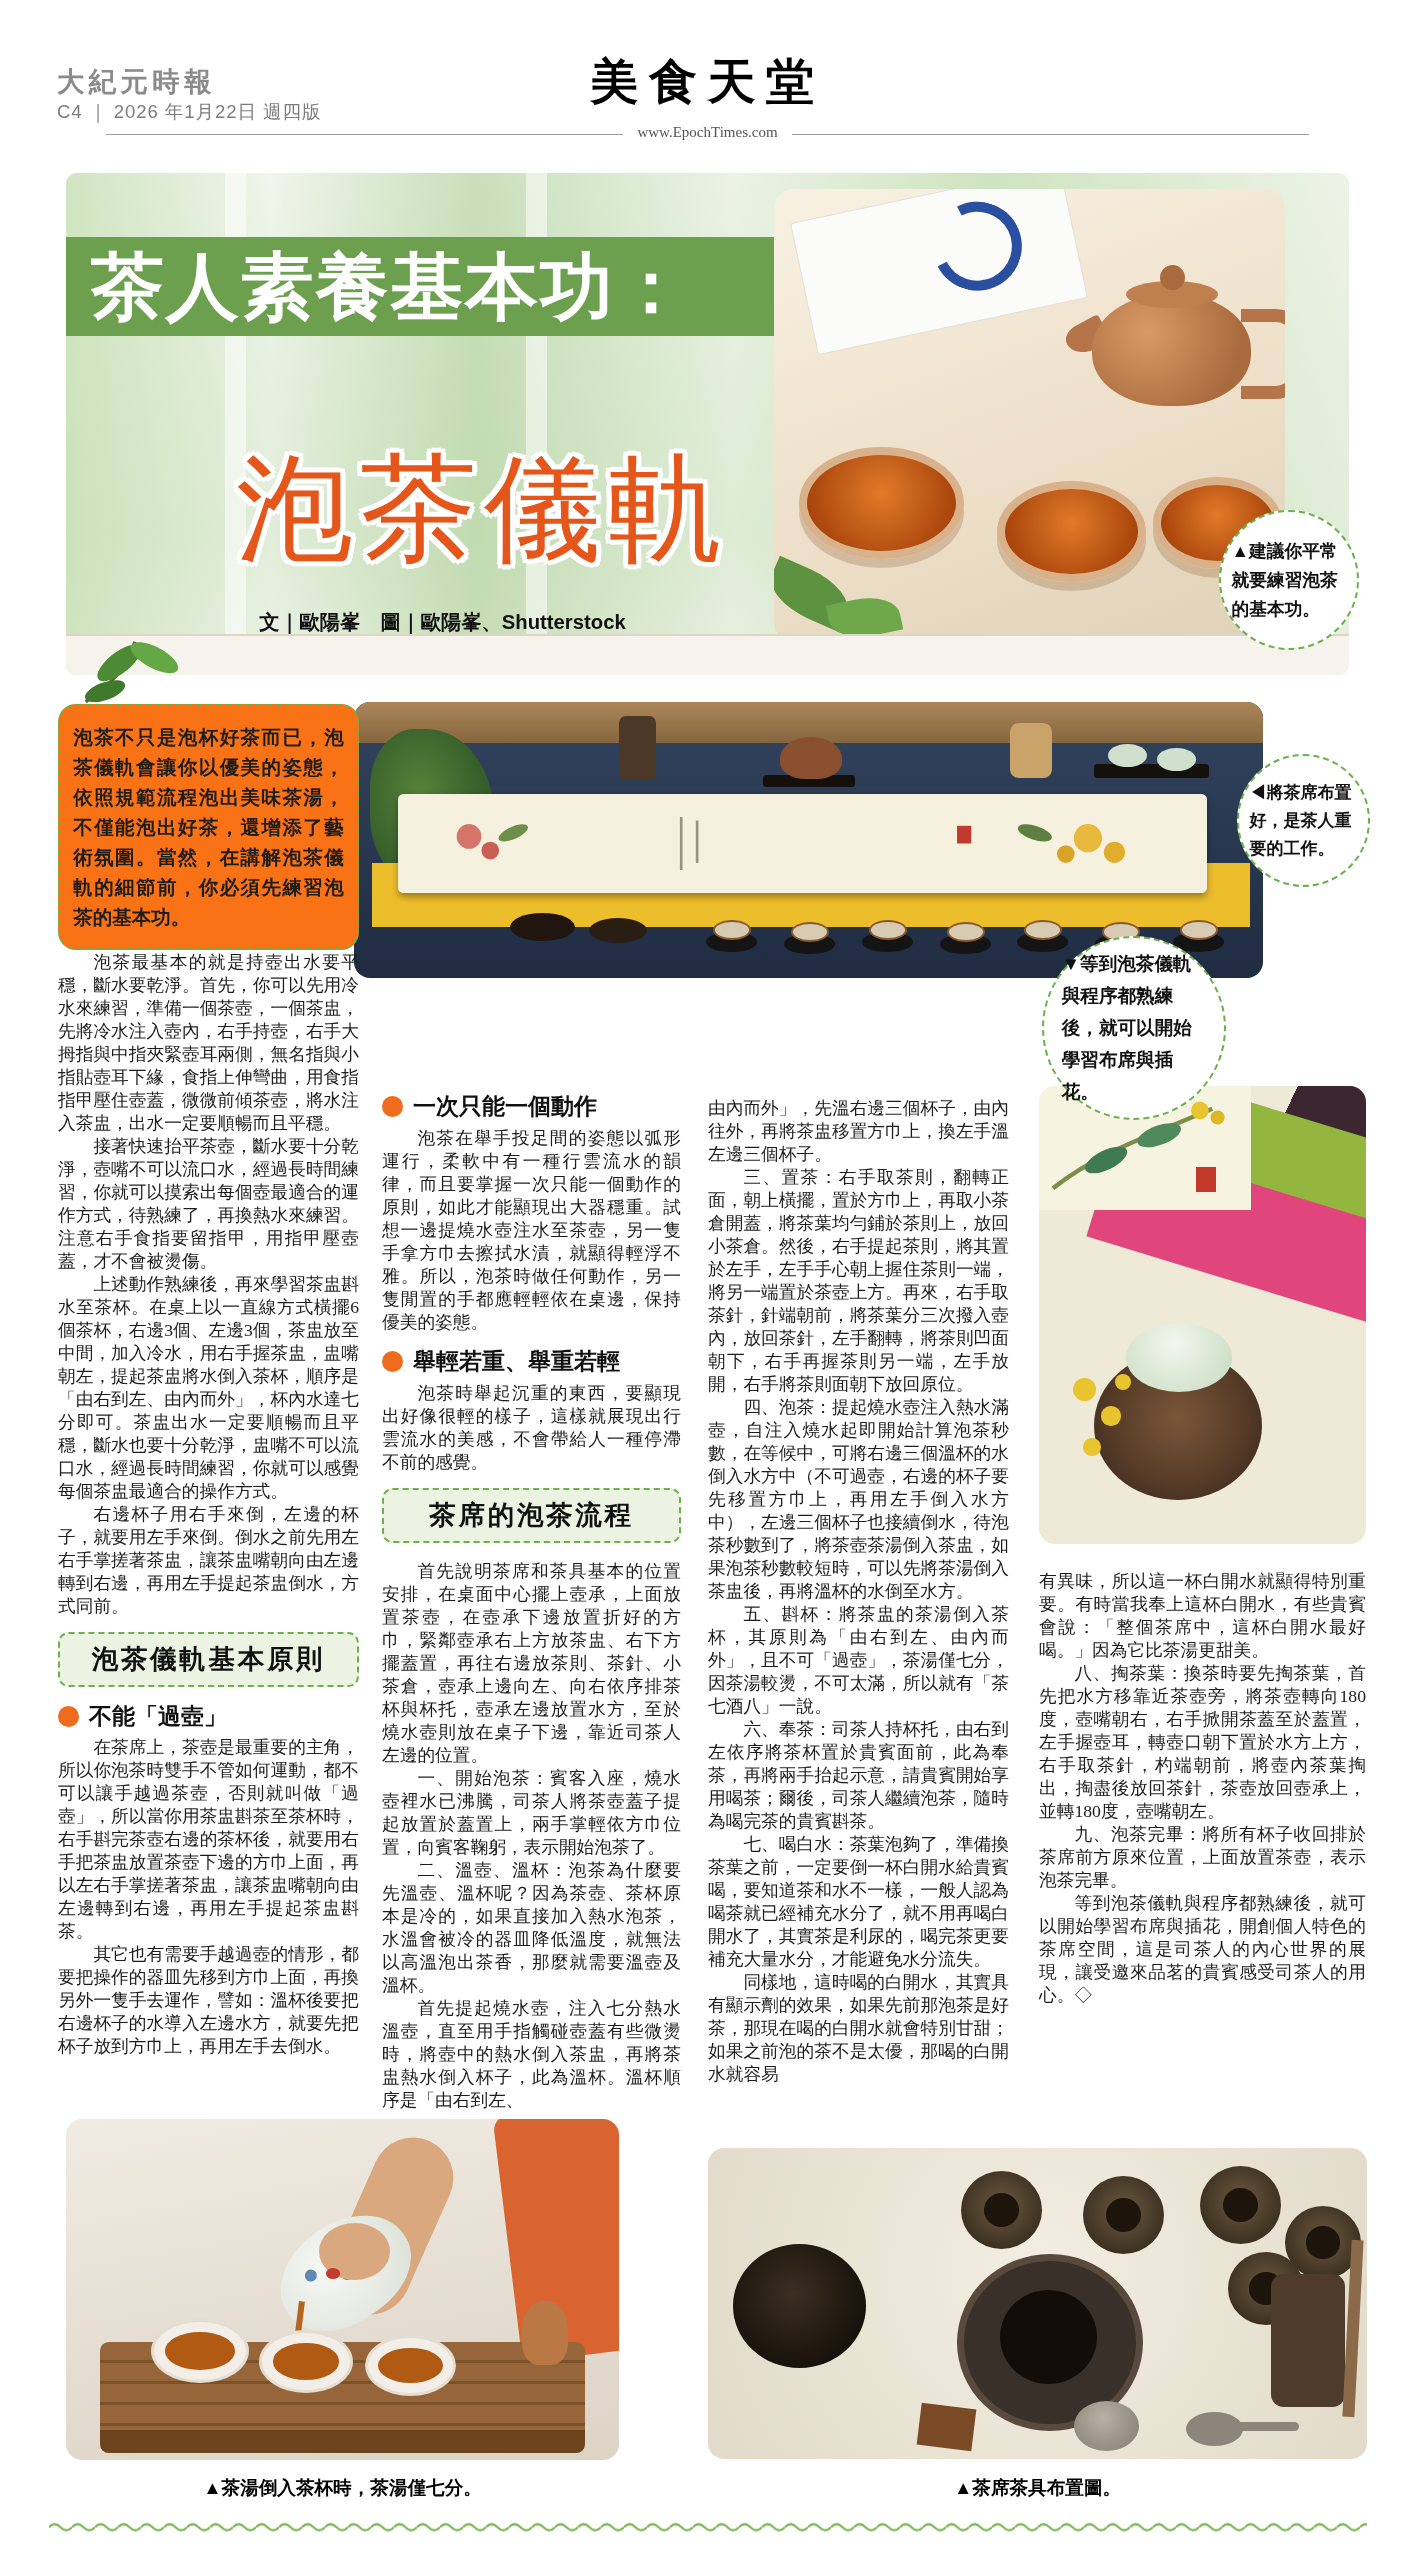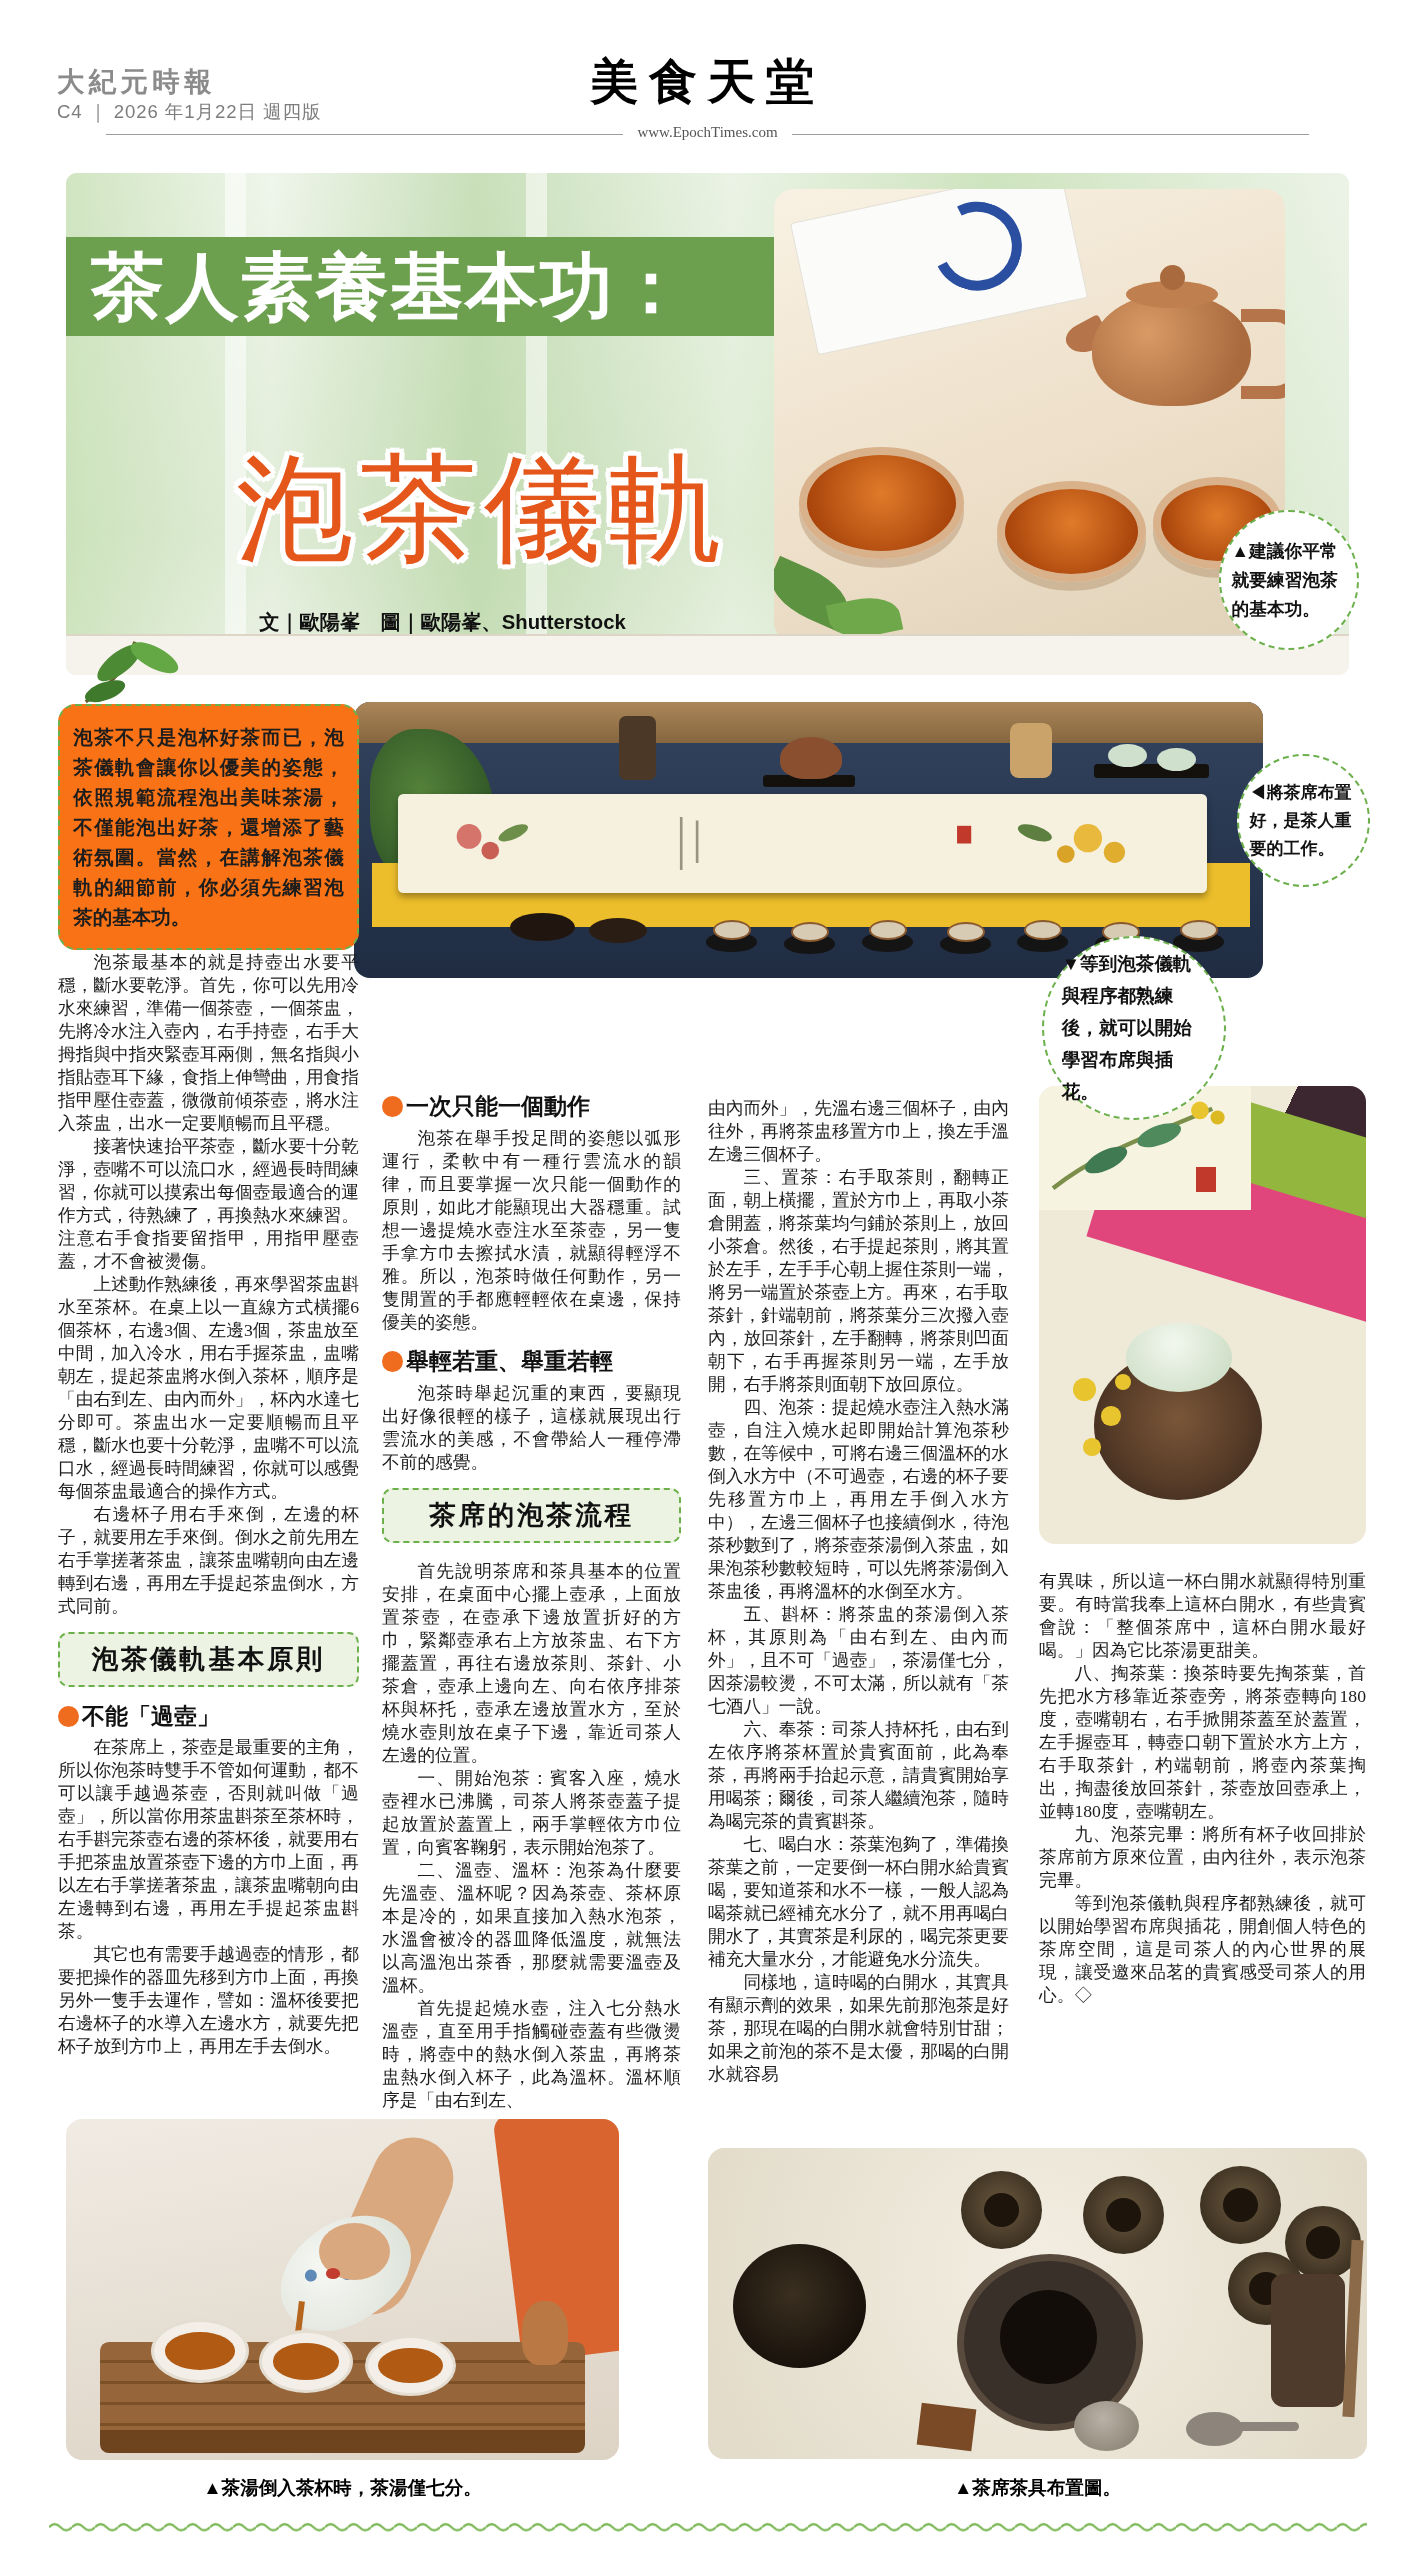--- a/index.html
+++ b/index.html
@@ -64,21 +64,21 @@
         font-family:"Liberation Sans",sans-serif;font-weight:bold;font-size:19.5px;
         line-height:30px;color:#1d1d1d;text-align:justify;z-index:3;}
   .section-box{border:2.7px dashed #6cb04c;border-radius:10.6px;background:#edf3e2;
         text-align:center;padding:14px 5.3px;margin:14px 0 17.7px;
         font-family:"Liberation Sans",sans-serif;font-weight:bold;font-size:26.5px;
         letter-spacing:2.7px;color:#111;}
   
   .col{position:absolute;font-size:17.7px;line-height:23px;text-align:justify;color:#1c1c1c;}
   .col p{margin:0;text-indent:2em;}
   .col p.cont{text-indent:0;}
-  .sub-head{display:flex;align-items:center;gap:3px;margin:16px 0 8.8px;
+  .sub-head{display:flex;align-items:center;gap:10px;margin:16px 0 8.8px;
         font-family:"Liberation Sans",sans-serif;font-weight:bold;font-size:23px;color:#111;}
   .dot{width:21px;height:21px;border-radius:50%;background:#ef6c1e;flex:0 0 21px;}
   
   .photo{position:absolute;overflow:hidden;border-radius:16px;}
   #photoA{left:354px;top:702px;width:909px;height:276px;background:linear-gradient(180deg,#33445f,#1f2c42);}
   .pa-wood{left:0;top:0;width:909px;height:41px;background:linear-gradient(180deg,#ab8659,#86663f);}
   .pa-yellow{left:17.7px;top:161px;width:878px;height:64px;background:#edbe2b;}
   .pa-scroll{left:44px;top:92px;width:809px;height:99px;background:#f6f1de;border-radius:5.3px;
         box-shadow:0 3.5px 7px rgba(0,0,0,.35);}
   .pa-plant{left:16px;top:26.5px;width:124px;height:159px;background:radial-gradient(ellipse at 40% 40%,#55823a,#2f5526 75%);
@@ -313,21 +313,21 @@
     <p>四、泡茶：提起燒水壺注入熱水滿壺，自注入燒水起即開始計算泡茶秒數，在等候中，可將右邊三個溫杯的水倒入水方中（不可過壺，右邊的杯子要先移置方巾上，再用左手倒入水方中），左邊三個杯子也接續倒水，待泡茶秒數到了，將茶壺茶湯倒入茶盅，如果泡茶秒數較短時，可以先將茶湯倒入茶盅後，再將溫杯的水倒至水方。</p>
     <p>五、斟杯：將茶盅的茶湯倒入茶杯，其原則為「由右到左、由內而外」，且不可「過壺」，茶湯僅七分，因茶湯較燙，不可太滿，所以就有「茶七酒八」一說。</p>
     <p>六、奉茶：司茶人持杯托，由右到左依序將茶杯置於貴賓面前，此為奉茶，再將兩手抬起示意，請貴賓開始享用喝茶；爾後，司茶人繼續泡茶，隨時為喝完茶的貴賓斟茶。</p>
     <p>七、喝白水：茶葉泡夠了，準備換茶葉之前，一定要倒一杯白開水給貴賓喝，要知道茶和水不一樣，一般人認為喝茶就已經補充水分了，就不用再喝白開水了，其實茶是利尿的，喝完茶更要補充大量水分，才能避免水分流失。</p>
     <p>同樣地，這時喝的白開水，其實具有顯示劑的效果，如果先前那泡茶是好茶，那現在喝的白開水就會特別甘甜；如果之前泡的茶不是太優，那喝的白開水就容易</p>
   </div>
 
   <div class="col" style="left:1039px;top:1570px;width:327px;">
     <p class="cont">有異味，所以這一杯白開水就顯得特別重要。有時當我奉上這杯白開水，有些貴賓會說：「整個茶席中，這杯白開水最好喝。」因為它比茶湯更甜美。</p>
     <p>八、掏茶葉：換茶時要先掏茶葉，首先把水方移靠近茶壺旁，將茶壺轉向180度，壺嘴朝右，右手掀開茶蓋至於蓋置，左手握壺耳，轉壺口朝下置於水方上方，右手取茶針，杓端朝前，將壺內茶葉掏出，掏盡後放回茶針，茶壺放回壺承上，並轉180度，壺嘴朝左。</p>
-    <p>九、泡茶完畢：將所有杯子收回排於茶席前方原來位置，由內往外，表示泡茶完畢。</p>
+    <p>九、泡茶完畢：將所有杯子收回排於茶席前方原來位置，上面放置茶壺，表示泡茶完畢。</p>
     <p>等到泡茶儀軌與程序都熟練後，就可以開始學習布席與插花，開創個人特色的茶席空間，這是司茶人的內心世界的展現，讓受邀來品茗的貴賓感受司茶人的用心。◇</p>
   </div>
 
   <div id="photoC" class="photo">
     <div class="abs pc-sleeve"></div>
     <div class="abs pc-arm"></div>
     <div class="abs pc-pot">
       <div class="abs pc-dotblue" style="left:34px;top:26.5px;"></div>
       <div class="abs pc-dotblue" style="left:65px;top:46px;"></div>
       <div class="abs pc-dotblue" style="left:88px;top:23px;"></div>

